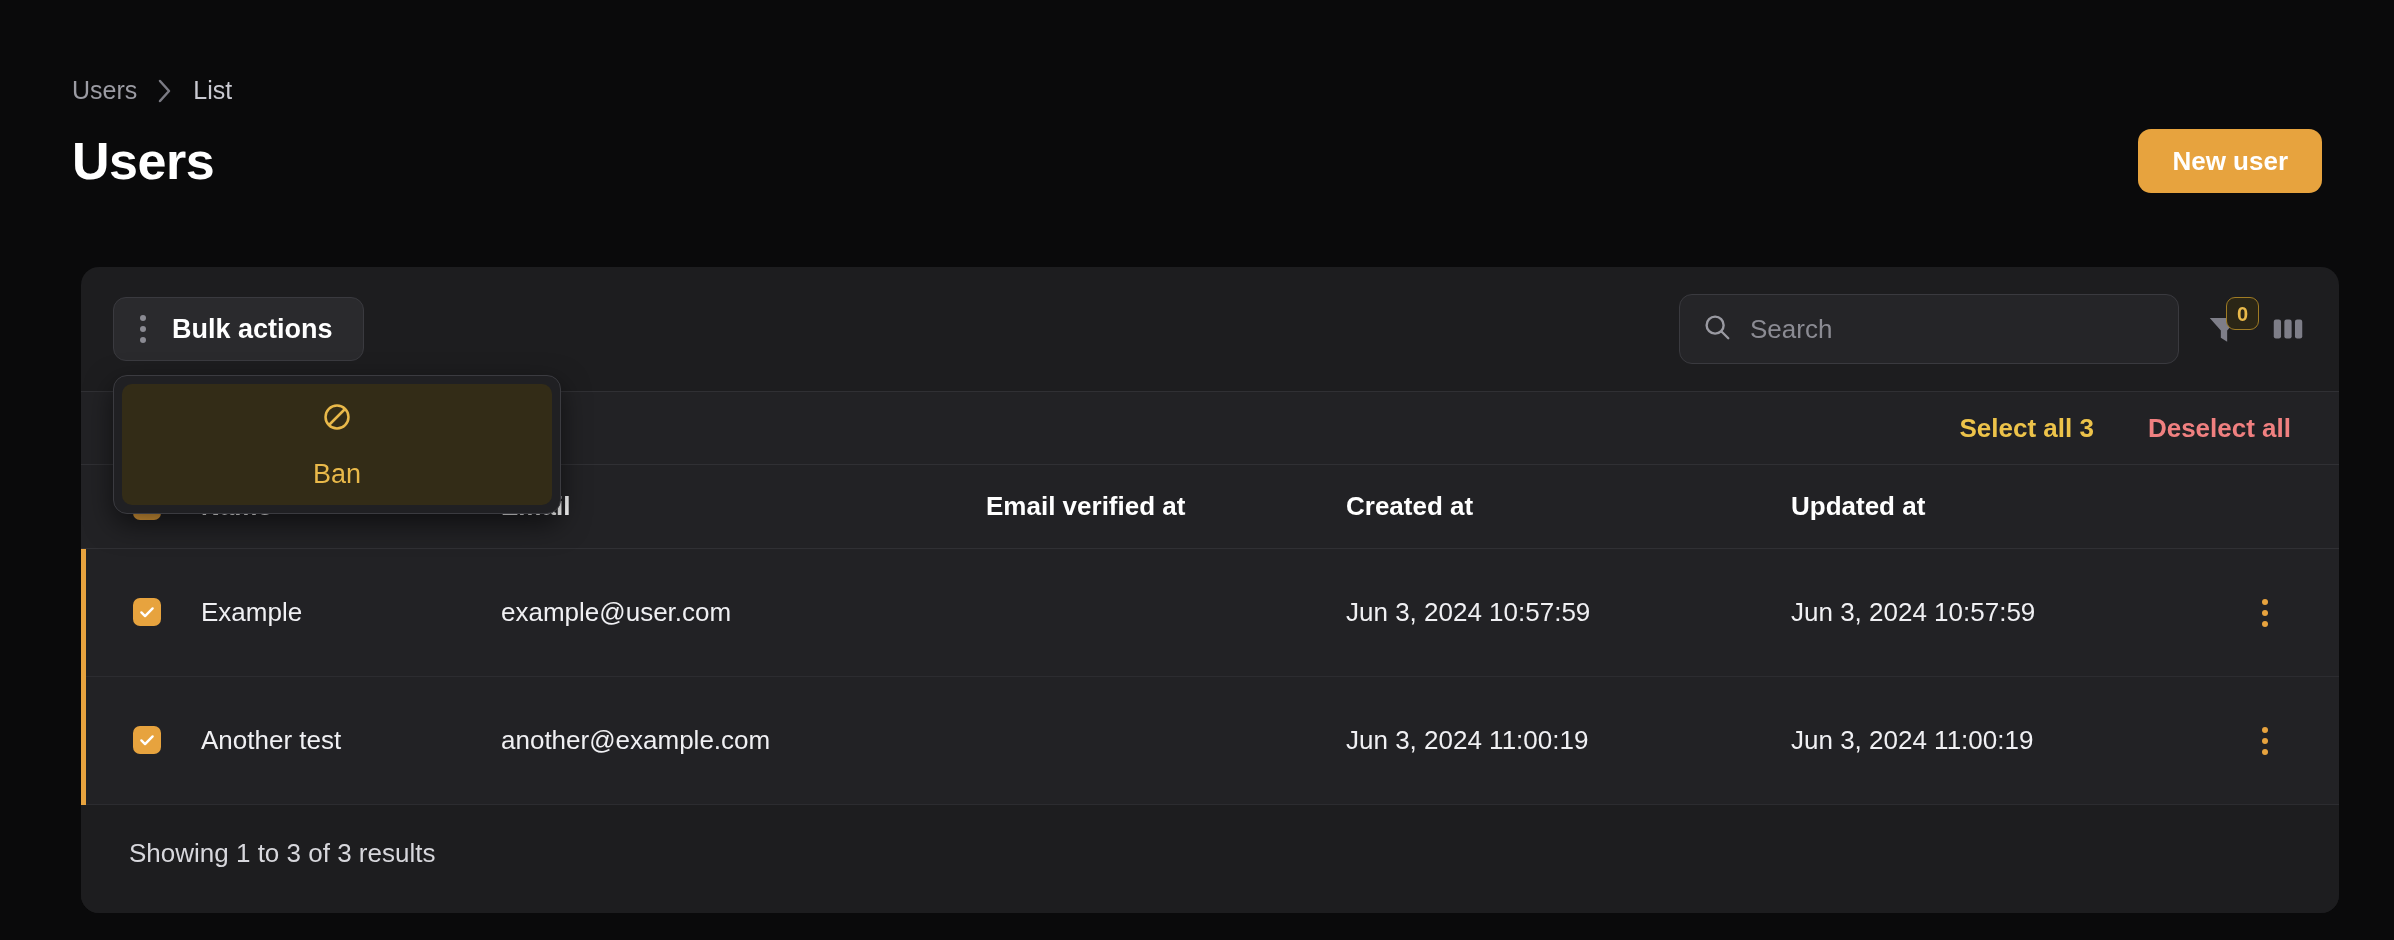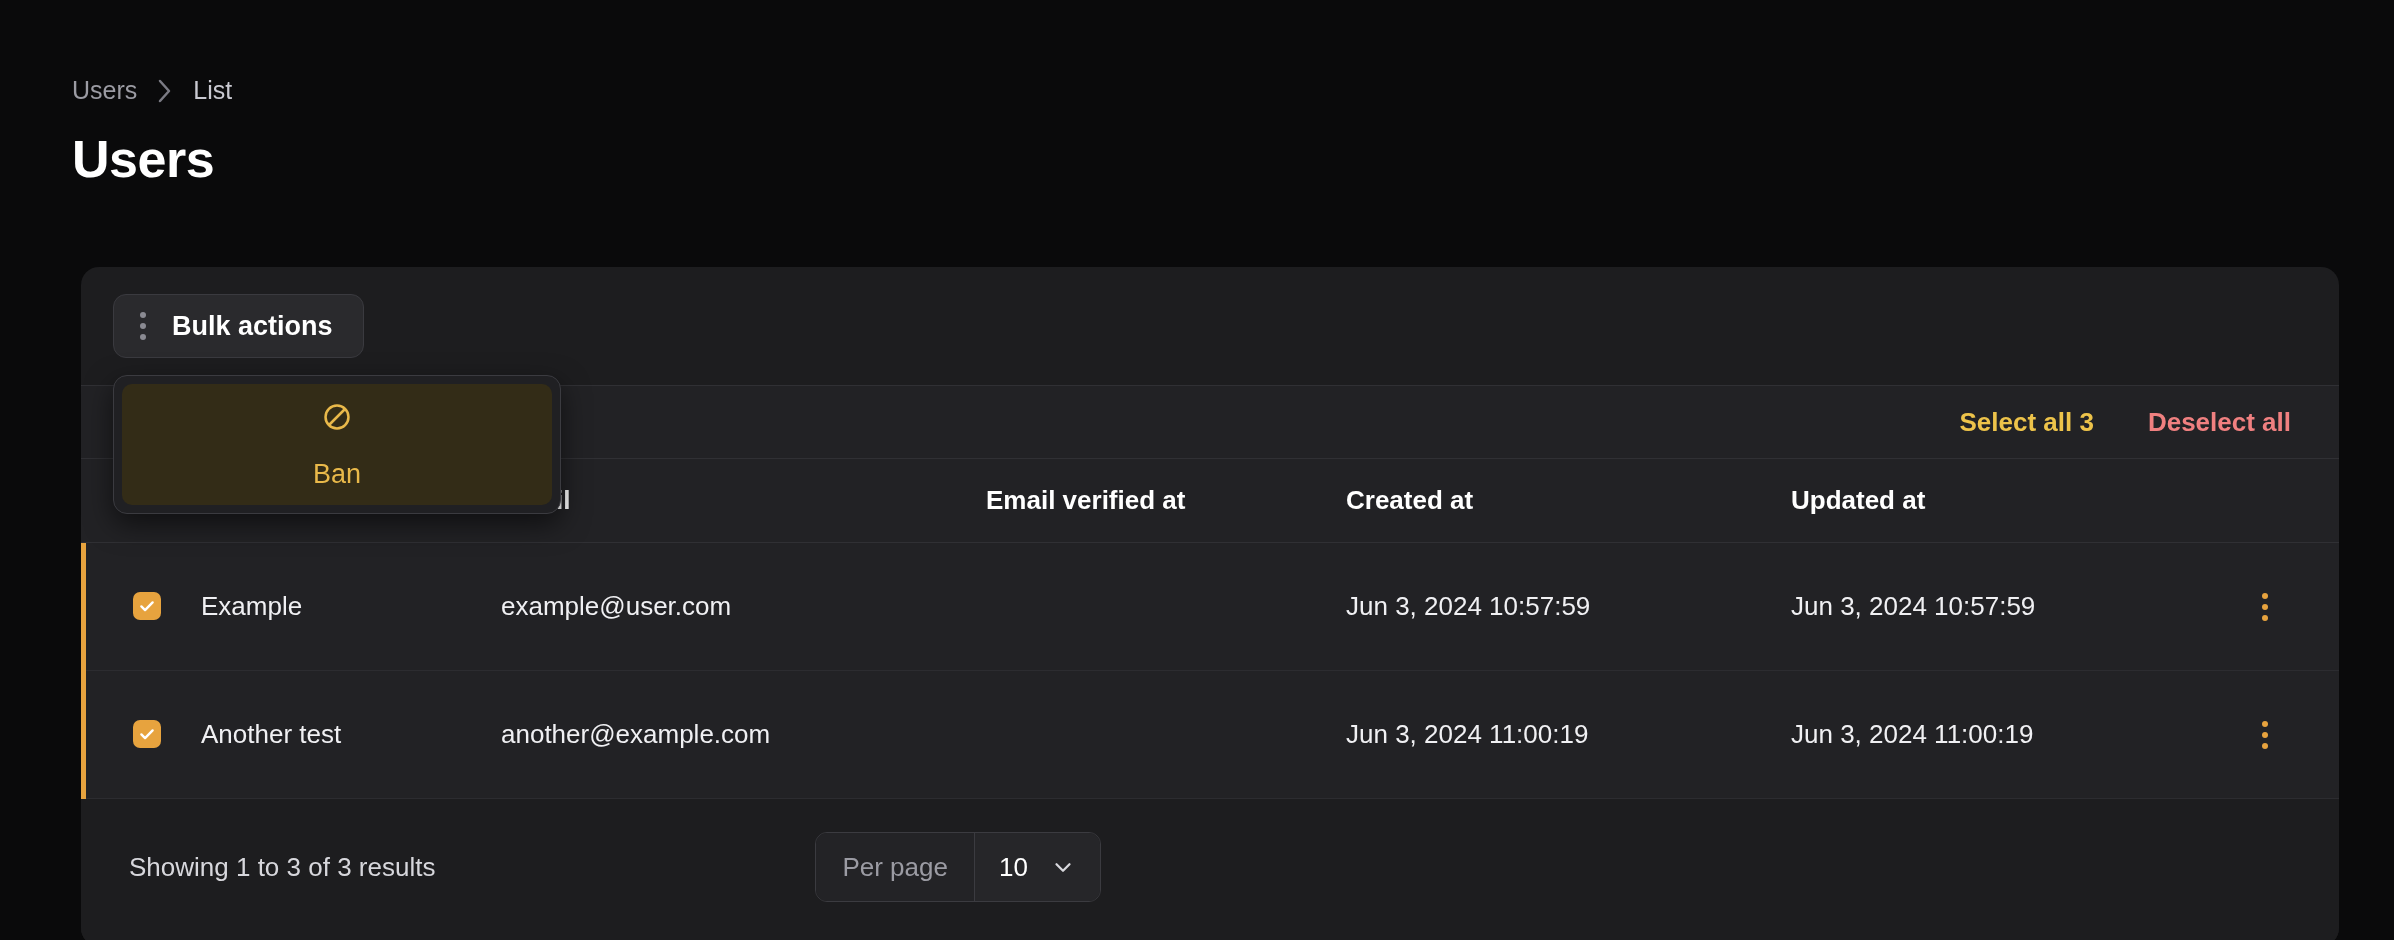--- a/index.html
+++ b/index.html
@@ -177,35 +177,62 @@
       <span class="crumb">Users</span>
       <span class="crumb-sep">
         <svg width="16" height="26" viewBox="0 0 16 26" fill="none">
             <path d="M3 3 L12 13 L3 23" stroke="#7b7b84" stroke-width="2.5" stroke-linecap="round" stroke-linejoin="round"></path>
           </svg>
       </span>
       <span class="crumb current">List</span>
     </div>
     <div class="title-row">
       <div class="page-title">Users</div>
+      <button class="primary-btn">New user</button>
     </div>
   </div>
 
   <div class="card">
 
     <div class="toolbar">
       <div class="bulk-btn">
         <span class="kebab">
             <i></i>
             <i></i>
             <i></i>
           </span>
         <span class="bulk-label">Bulk actions</span>
       </div>
 
+      <div class="toolbar-right">
+        <div class="search-wrap">
+          <span>
+            <svg width="30" height="30" viewBox="0 0 24 24" fill="none">
+                <circle cx="10.5" cy="10.5" r="6.8" stroke="#9a9aa2" stroke-width="1.9"></circle>
+                <path d="M15.6 15.6 L21 21" stroke="#9a9aa2" stroke-width="1.9" stroke-linecap="round"></path>
+              </svg>
+          </span>
+          <input type="text" placeholder="Search" style="">
+        </div>
+
+        <span class="icon-btn">
+          <svg width="38" height="38" viewBox="0 0 24 24" fill="none">
+              <path d="M3 5 H21 L14 13 V20 L10 17.5 V13 Z" fill="#7e7e88"></path>
+            </svg>
+          <span class="filter-badge">0</span>
+        </span>
+
+        <span class="icon-btn">
+          <svg width="38" height="38" viewBox="0 0 24 24">
+            <rect x="3" y="6" width="4.6" height="12" rx="1.4" fill="#7e7e88"></rect>
+            <rect x="9.7" y="6" width="4.6" height="12" rx="1.4" fill="#7e7e88"></rect>
+            <rect x="16.4" y="6" width="4.6" height="12" rx="1.4" fill="#7e7e88"></rect>
+          </svg>
+        </span>
+      </div>
 
       <div class="dropdown">
         <div class="dropdown-item">
           <span>
             <svg width="32" height="32" viewBox="0 0 24 24" fill="none">
                 <circle cx="12" cy="12" r="8.6" stroke="#e9b94a" stroke-width="1.9"></circle>
                 <path d="M6.2 17.8 L17.8 6.2" stroke="#e9b94a" stroke-width="1.9" stroke-linecap="round"></path>
               </svg>
           </span>
           <span class="label">Ban</span>
@@ -283,25 +310,16 @@
                 <i></i>
                 <i></i>
               </span>
           </td>
         </tr>
       </tbody>
     </table>
 
     <div class="footer">
       <span class="showing">Showing 1 to 3 of 3 results</span>
-      <span class="perpage">
-        <span class="lab">Per page</span>
-        <span class="val">
-          <span>10</span>
-          <svg width="26" height="26" viewBox="0 0 24 24" fill="none">
-              <path d="M6 9.5 L12 15.5 L18 9.5" stroke="#d7d7dc" stroke-width="2.1" stroke-linecap="round" stroke-linejoin="round"></path>
-            </svg>
-        </span>
-      </span>
     </div>
 
   </div>
 </div>
 
 </body></html>

